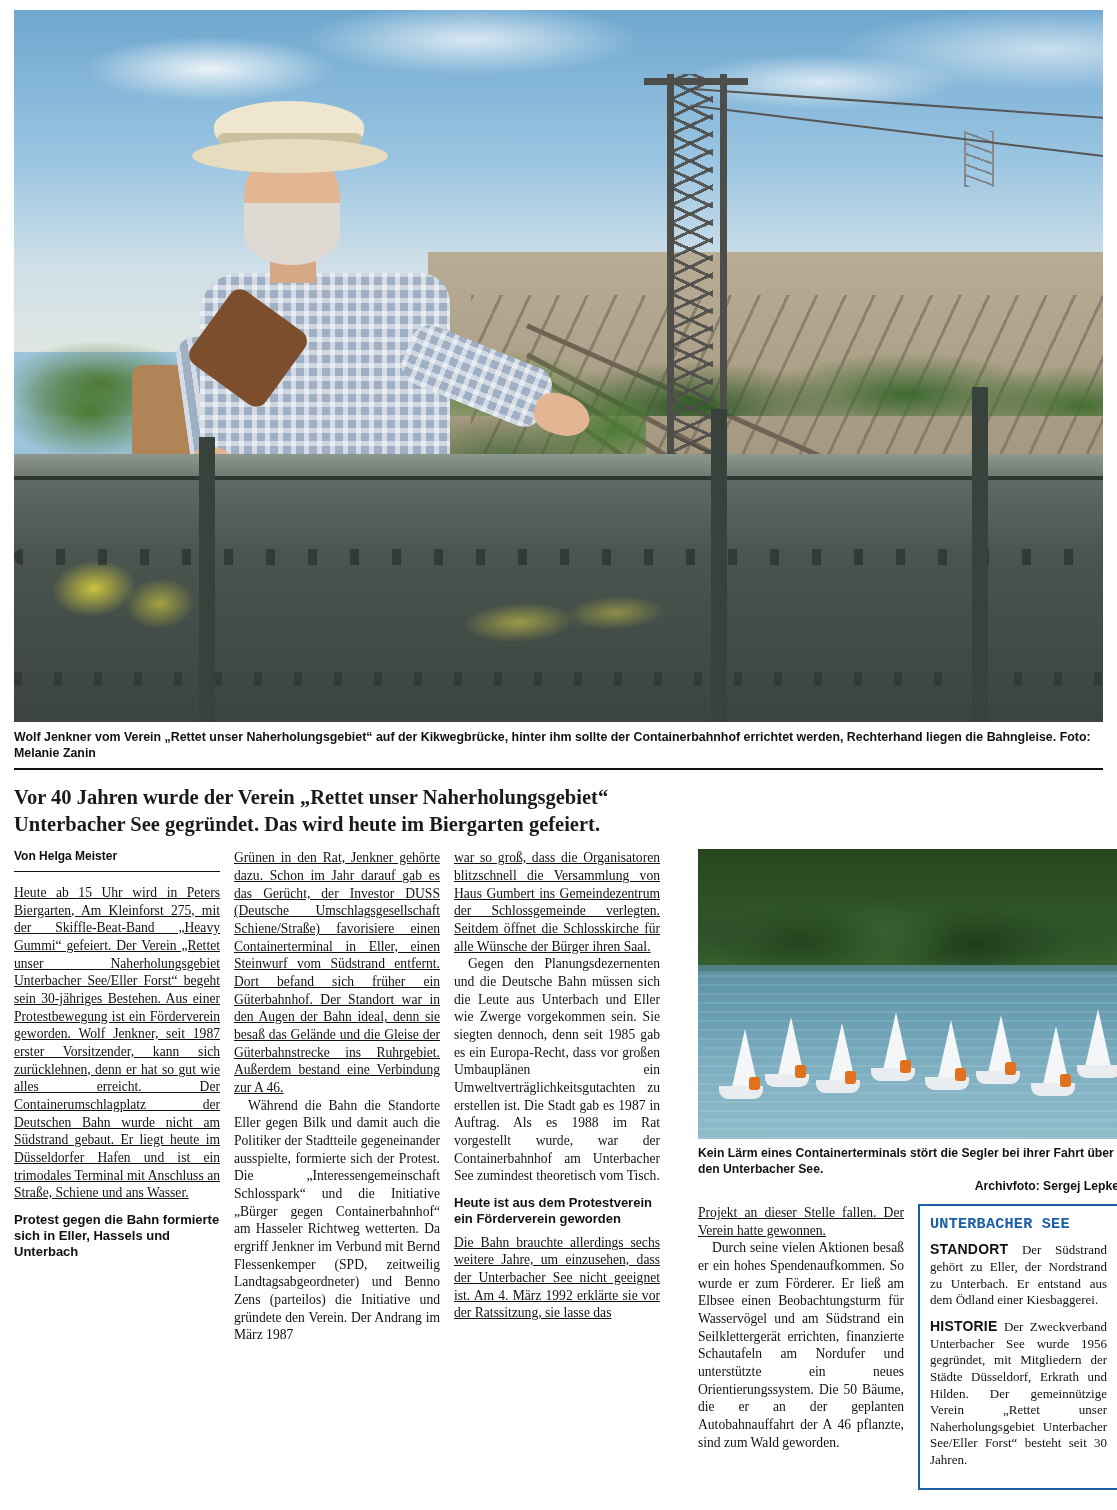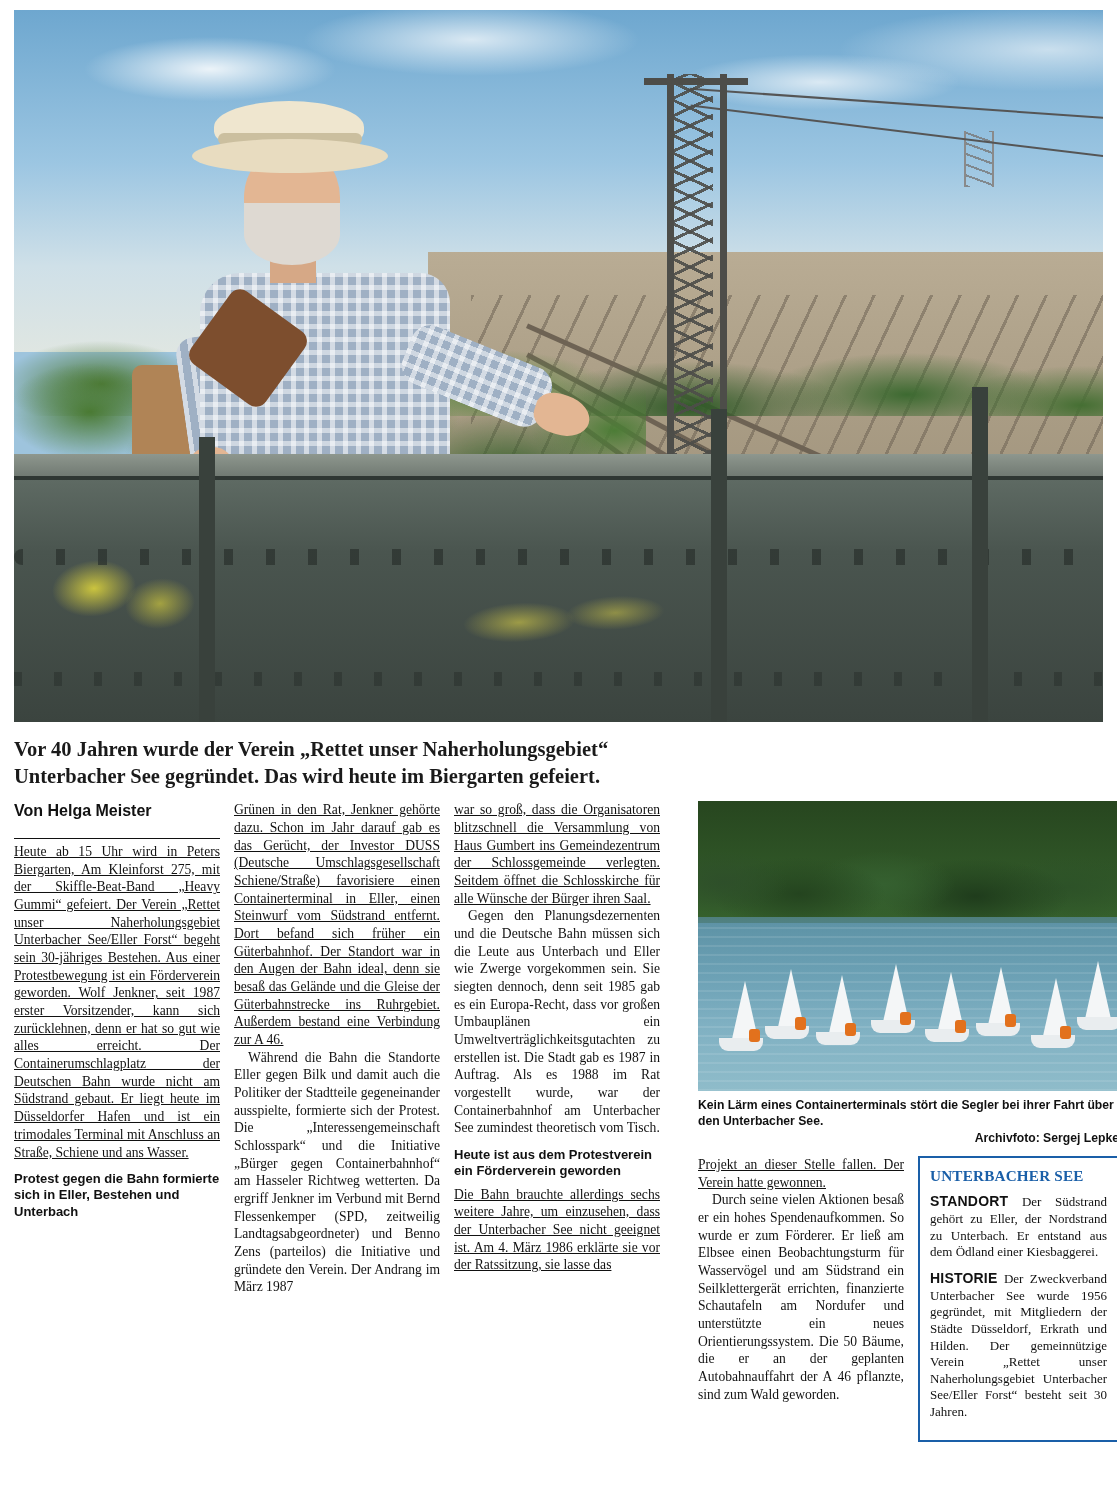--- a/index.html
+++ b/index.html
@@ -281,24 +281,24 @@
     display: grid;
     grid-template-columns: 206px 206px 206px 10px 421px;
     column-gap: 14px;
   }
   .col { font-size: 13.6px; line-height: 1.3; text-align: justify; hyphens: auto; }
   .col p { margin: 0 0 0 0; text-indent: 14px; }
   .col p.first { text-indent: 0; text-decoration: underline; }
   .byline {
     font-family: "Liberation Sans", sans-serif;
     font-weight: bold;
-    font-size: 16px;
+    font-size: 12px;
     border-bottom: 1.5px solid #111;
-    padding-bottom: 16px;
-    margin-bottom: 4px;
+    padding-bottom: 6px;
+    margin-bottom: 12px;
   }
   .subhead {
     font-family: "Liberation Sans", sans-serif;
     font-weight: bold;
     font-size: 13px;
     line-height: 1.25;
     margin: 10px 0 6px 0;
     text-align: left;
   }
 
@@ -355,21 +355,21 @@
     column-gap: 14px;
     margin-top: 10px;
   }
   .infobox {
     border: 2px solid #1a5fa8;
     padding: 9px 10px 10px 10px;
     box-sizing: border-box;
   }
   .infobox h3 {
     margin: 0 0 8px 0;
-    font-family: Liberation Serif, serif;
+    font-family: Liberation Mono, monospace;
     color: #1a5fa8;
     font-size: 15.2px;
     letter-spacing: .2px;
   }
   .infobox p {
     margin: 0 0 9px 0;
     font-size: 13px;
     line-height: 1.28;
     text-align: justify;
     hyphens: auto;
@@ -428,43 +428,47 @@
     <div class="girder"></div>
     <div class="graffiti"></div>
     <div class="graffiti2"></div>
     <div class="rivets"></div>
     <div class="rivets2"></div>
     <div class="post p1"></div>
     <div class="post p2"></div>
     <div class="post p3"></div>
   </div>
 
+  <div class="caption-photo">
+    <span>Wolf Jenkner vom Verein „Rettet unser Naherholungsgebiet“ auf der Kikwegbrücke, hinter ihm sollte der Containerbahnhof errichtet werden, Rechterhand liegen die Bahngleise.</span>
+    <span class="credit">Foto: Melanie Zanin</span>
+  </div>
 
 
   <div class="lead">Vor 40 Jahren wurde der Verein „Rettet unser Naherholungsgebiet“ Unterbacher See gegründet. Das wird heute im Biergarten gefeiert.</div>
 
   <div class="body-wrap">
     <div class="cols">
 
       <div class="col">
         <div class="byline">Von Helga Meister</div>
         <p class="first">Heute ab 15 Uhr wird in Peters Biergarten, Am Kleinforst 275, mit der Skiffle-Beat-Band „Heavy Gummi“ gefeiert. Der Verein „Rettet unser Naherholungsgebiet Unterbacher See/Eller Forst“ begeht sein 30-jähriges Bestehen. Aus einer Protestbewegung ist ein Förderverein geworden. Wolf Jenkner, seit 1987 erster Vorsitzender, kann sich zurücklehnen, denn er hat so gut wie alles erreicht. Der Containerumschlagplatz der Deutschen Bahn wurde nicht am Südstrand gebaut. Er liegt heute im Düsseldorfer Hafen und ist ein trimodales Terminal mit Anschluss an Straße, Schiene und ans Wasser.</p>
-        <div class="subhead">Protest gegen die Bahn formierte sich in Eller, Bestehen und Unterbach</div>
+        <div class="subhead">Protest gegen die Bahn formierte sich in Eller, Hassels und Unterbach</div>
       </div>
 
       <div class="col">
         <p class="first">Grünen in den Rat, Jenkner gehörte dazu. Schon im Jahr darauf gab es das Gerücht, der Investor DUSS (Deutsche Umschlagsgesellschaft Schiene/Straße) favorisiere einen Containerterminal in Eller, einen Steinwurf vom Südstrand entfernt. Dort befand sich früher ein Güterbahnhof. Der Standort war in den Augen der Bahn ideal, denn sie besaß das Gelände und die Gleise der Güterbahnstrecke ins Ruhrgebiet. Außerdem bestand eine Verbindung zur A 46.</p>
         <p>Während die Bahn die Standorte Eller gegen Bilk und damit auch die Politiker der Stadtteile gegeneinander ausspielte, formierte sich der Protest. Die „Interessengemeinschaft Schlosspark“ und die Initiative „Bürger gegen Containerbahnhof“ am Hasseler Richtweg wetterten. Da ergriff Jenkner im Verbund mit Bernd Flessenkemper (SPD, zeitweilig Landtagsabgeordneter) und Benno Zens (parteilos) die Initiative und gründete den Verein. Der Andrang im März 1987</p>
       </div>
 
       <div class="col">
         <p class="first">war so groß, dass die Organisatoren blitzschnell die Versammlung von Haus Gumbert ins Gemeindezentrum der Schlossgemeinde verlegten. Seitdem öffnet die Schlosskirche für alle Wünsche der Bürger ihren Saal.</p>
         <p>Gegen den Planungsdezernenten und die Deutsche Bahn müssen sich die Leute aus Unterbach und Eller wie Zwerge vorgekommen sein. Sie siegten dennoch, denn seit 1985 gab es ein Europa-Recht, dass vor großen Umbauplänen ein Umweltverträglichkeitsgutachten zu erstellen ist. Die Stadt gab es 1987 in Auftrag. Als es 1988 im Rat vorgestellt wurde, war der Containerbahnhof am Unterbacher See zumindest theoretisch vom Tisch.</p>
         <div class="subhead">Heute ist aus dem Protestverein ein Förderverein geworden</div>
-        <p class="first">Die Bahn brauchte allerdings sechs weitere Jahre, um einzusehen, dass der Unterbacher See nicht geeignet ist. Am 4. März 1986 erklärte sie vor der Ratssitzung, sie lasse das</p>
+        <p class="first">Die Bahn brauchte allerdings sechs weitere Jahre, um einzusehen, dass der Unterbacher See nicht geeignet ist. Am 4. März 1992 erklärte sie vor der Ratssitzung, sie lasse das</p>
       </div>
 
       <div></div>
 
       <div class="rcol">
 
         <div class="photo2">
           <div class="p2-trees"></div>
           <div class="p2-water"></div>
 

